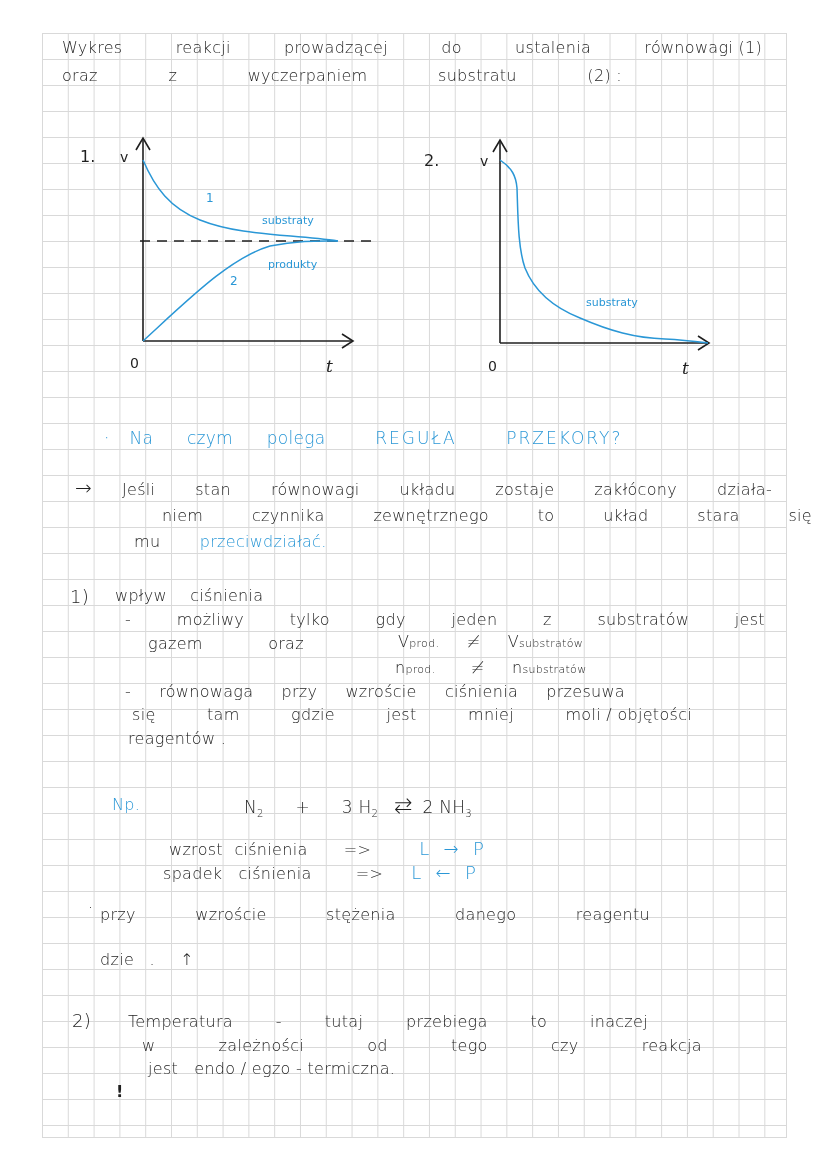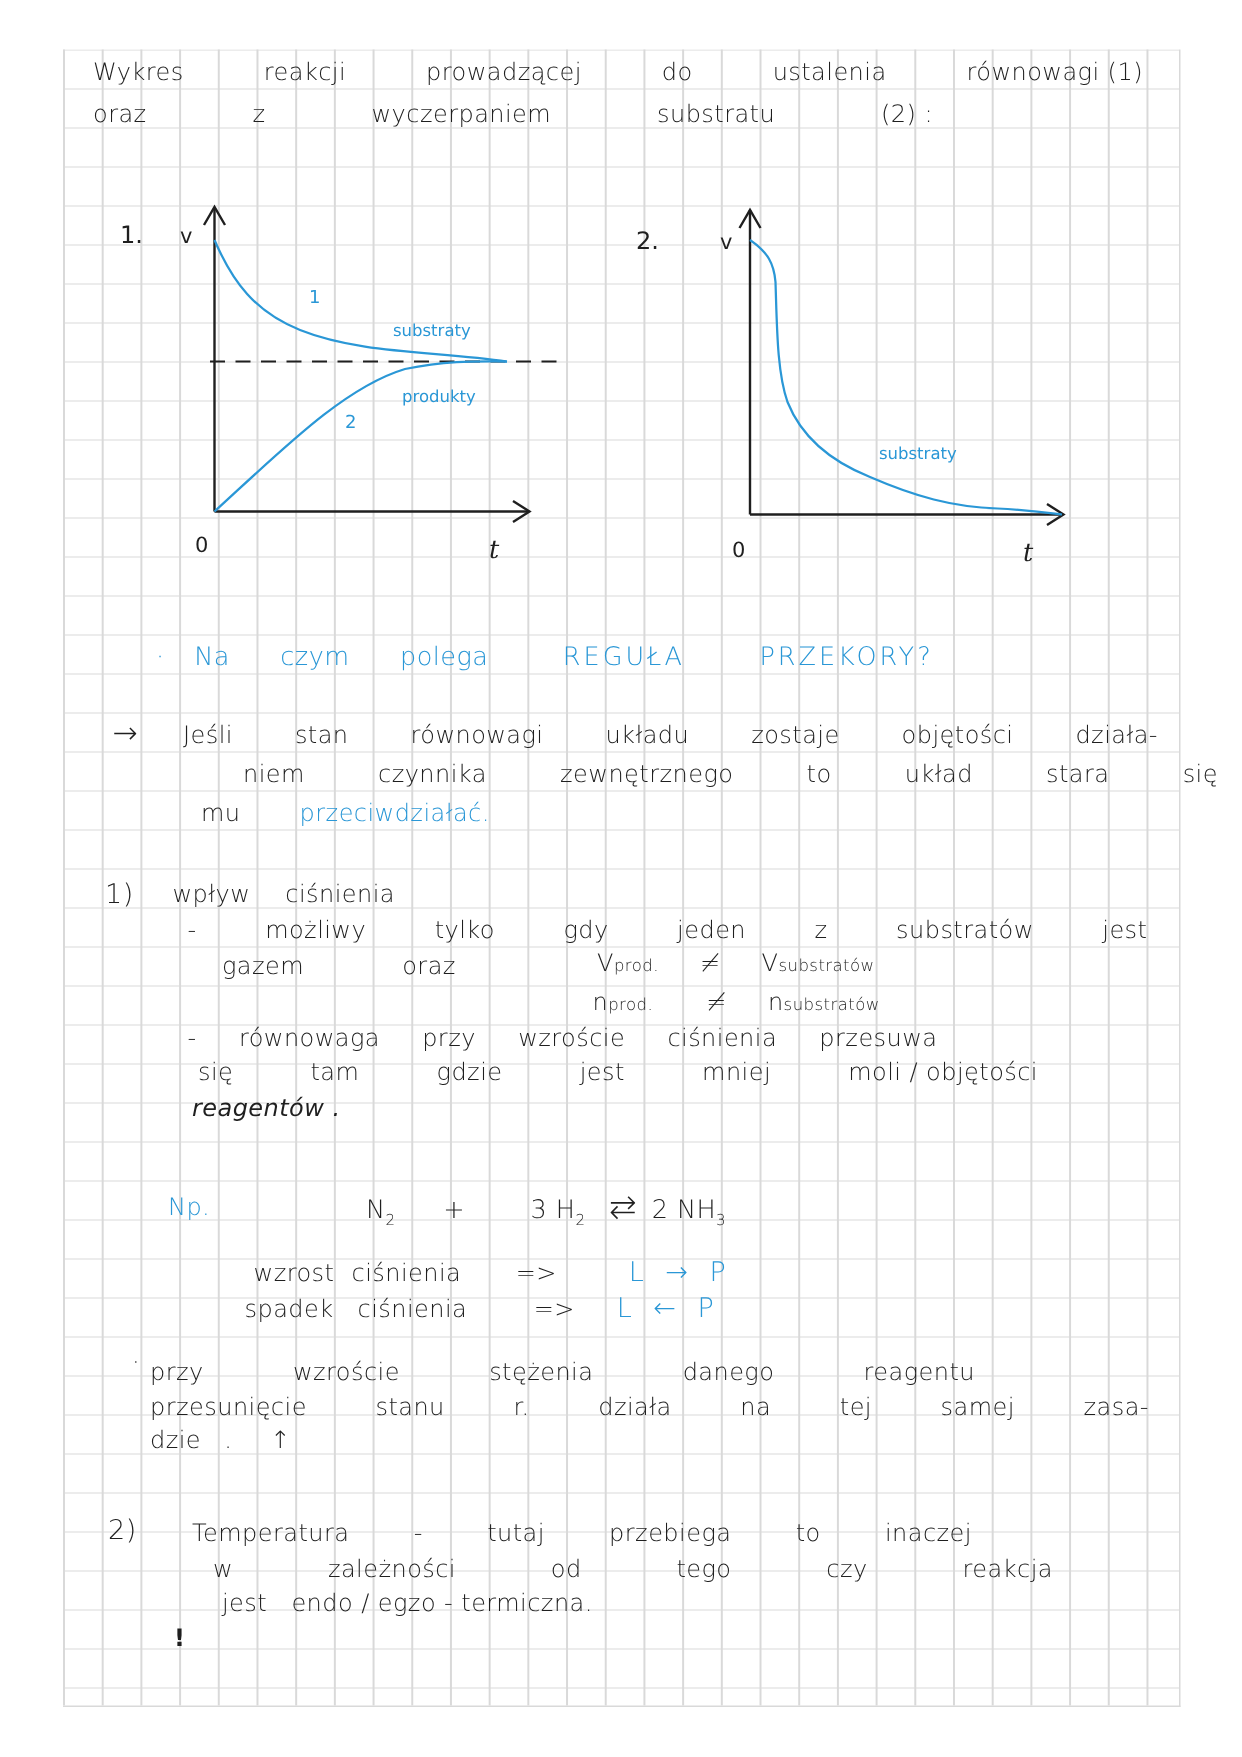--- a/index.html
+++ b/index.html
@@ -88,21 +88,21 @@
     <span style="margin-left:44px; letter-spacing:2px;">PRZEKORY?</span>
   </div>
 
   <div class="hw" style="left:75px; top:478px; font-size:20px;">→</div>
   <div class="hw spread" style="left:122px; top:482px; width:650px;">
     <span>Jeśli</span>
     <span>stan</span>
     <span>równowagi</span>
     <span>układu</span>
     <span>zostaje</span>
-    <span>objętości</span>
+    <span>zakłócony</span>
     <span>działa-</span>
   </div>
   <div class="hw spread" style="left:122px; top:508px; width:650px;margin-left:40px;">
     <span>niem</span>
     <span>czynnika</span>
     <span>zewnętrznego</span>
     <span>to</span>
     <span>układ</span>
     <span>stara</span>
     <span>się</span>
@@ -149,27 +149,27 @@
     <span>przesuwa</span>
   </div>
   <div class="hw spread" style="left:132px; top:707px; width:560px;">
     <span>się</span>
     <span>tam</span>
     <span>gdzie</span>
     <span>jest</span>
     <span>mniej</span>
     <span>moli / objętości</span>
   </div>
-  <div class="hw" style="left:128px; top:731px;font-style:italic;">reagentów .</div>
+  <div class="hw" style="left:128px; top:731px;">reagentów .</div>
 
   <div class="hw blue" style="left:112px; top:797px;">Np.</div>
   <div class="hw" style="left:244px; top:795px; font-size:17px;">
     <span>N</span><sub>2</sub>
     <span style="margin-left:26px;">+</span>
-    <span style="margin-left:38px;">3 H</span><sub>2</sub>
+    <span style="margin-left:26px;">3 H</span><sub>2</sub>
     <span style="margin-left:10px; font-size:22px;">⇄</span>
     <span style="margin-left:4px;">2 NH</span><sub>3</sub>
   </div>
 
   <div class="hw" style="left:163px; top:840px;">
     <span style="display:inline-block; width:66px;text-align:center;">wzrost</span>
     <span style="display:inline-block; width:104px;">ciśnienia</span>
     <span style="display:inline-block; width:70px;">=&gt;</span>
     <span class="blue" style="font-size:18px; word-spacing:8px;">L → P</span>
   </div>
@@ -180,30 +180,20 @@
     <span class="blue" style="font-size:18px; word-spacing:8px;">L ← P</span>
   </div>
 
   <div class="hw" style="left:88px; top:900px;">·</div>
   <div class="hw spread" style="left:100px; top:907px; width:550px;">
     <span>przy</span>
     <span>wzroście</span>
     <span>stężenia</span>
     <span>danego</span>
     <span>reagentu</span>
-  </div>
-  <div class="hw spread" style="left:100px; top:930px; width:666px;">
-    <span>przesunięcie</span>
-    <span>stanu</span>
-    <span>r.</span>
-    <span>działa</span>
-    <span>na</span>
-    <span>tej</span>
-    <span>samej</span>
-    <span>zasa-</span>
   </div>
   <div class="hw" style="left:100px; top:952px;">
     <span>dzie</span>
     <span style="margin-left:10px;">.</span>
     <span style="margin-left:20px;">↑</span>
   </div>
 
   <div class="hw" style="left:72px; top:1012px; font-size:18px;">2)</div>
   <div class="hw spread" style="left:128px; top:1014px; width:520px;">
     <span>Temperatura</span>

